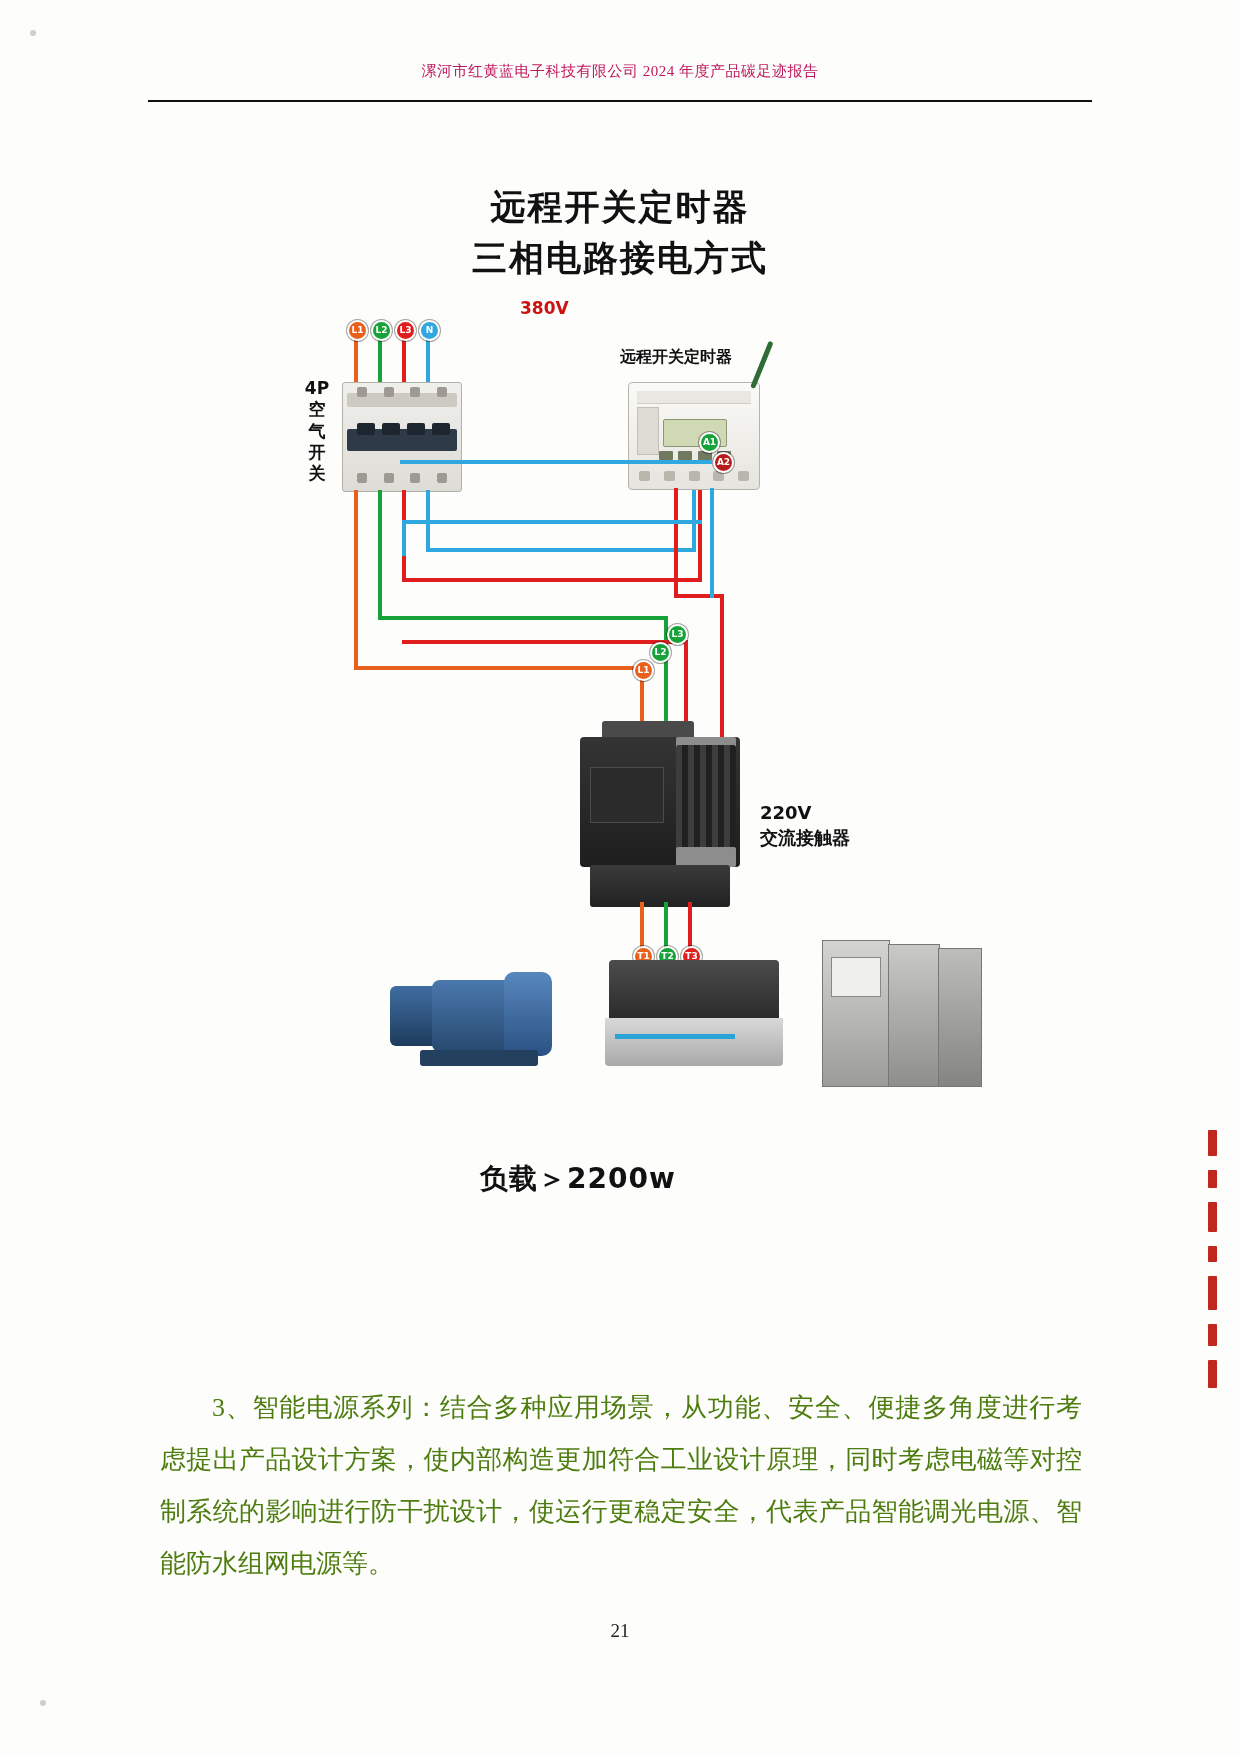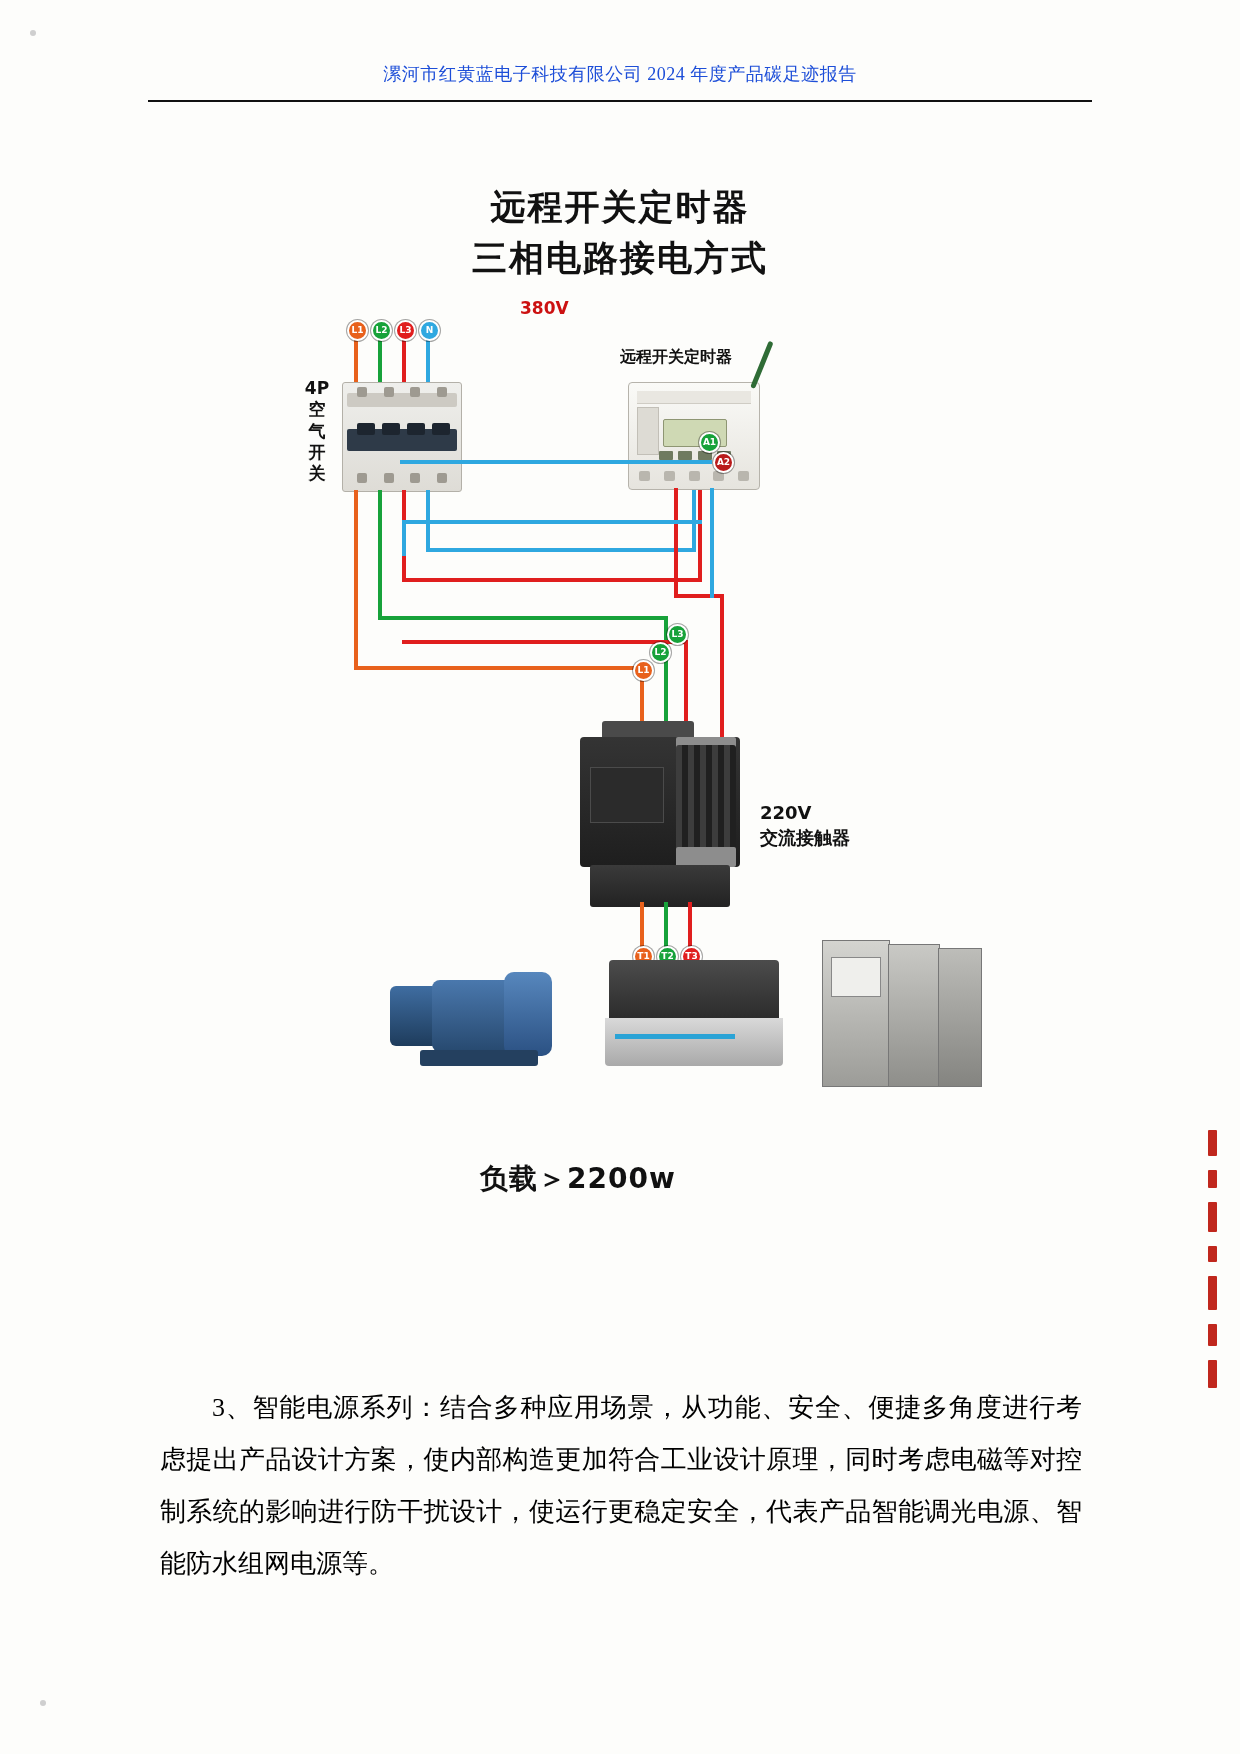--- a/index.html
+++ b/index.html
@@ -16,22 +16,22 @@
     font-family: "Liberation Serif", serif;
   }
   
   .header {
     position: absolute;
     top: 62px;
     left: 150px;
     width: 940px;
     text-align: center;
     font-family: "Liberation Serif", serif;
-    font-size: 18px;
-    color: #1d4ed8;
+    font-size: 15px;
+    color: #be185d;
     letter-spacing: 0.5px;
   }
   .header-rule {
     position: absolute;
     top: 100px;
     left: 148px;
     width: 944px;
     height: 2px;
     background: #111;
   }
@@ -255,21 +255,21 @@
 
   
   .para {
     position: absolute;
     top: 1382px;
     left: 160px;
     width: 922px;
     font-family: "Liberation Serif", serif;
     font-size: 26px;
     line-height: 52px;
-    color: #000000;
+    color: #4d7c0f;
     text-align: justify;
     text-indent: 2em;
   }
   .page-no {
     position: absolute;
     top: 1620px; left: 0; width: 1240px;
     text-align: center;
     font-family: "Liberation Serif", serif;
     font-size: 19px;
     color: #222;
@@ -443,20 +443,21 @@
         <div class="panel"></div>
       </div>
       <div class="c2"></div>
       <div class="c3"></div>
     </div>
 
   </div>
 
   <div class="para">3、智能电源系列：结合多种应用场景，从功能、安全、便捷多角度进行考虑提出产品设计方案，使内部构造更加符合工业设计原理，同时考虑电磁等对控制系统的影响进行防干扰设计，使运行更稳定安全，代表产品智能调光电源、智能防水组网电源等。</div>
 
+  <div class="page-no">21</div>
 
   <div class="binding">
     <i style="height:26px"></i>
     <i style="height:18px"></i>
     <i style="height:30px"></i>
     <i style="height:16px"></i>
     <i style="height:34px"></i>
     <i style="height:22px"></i>
     <i style="height:28px"></i>
   </div>

